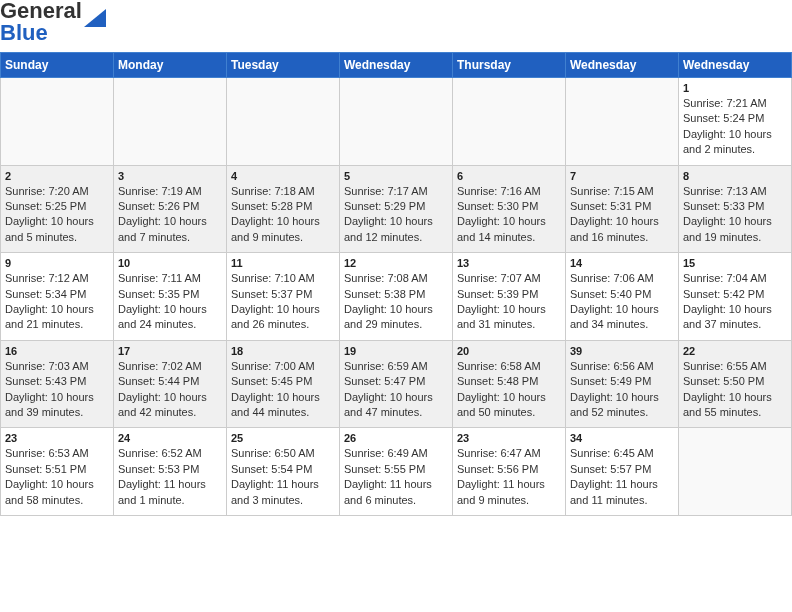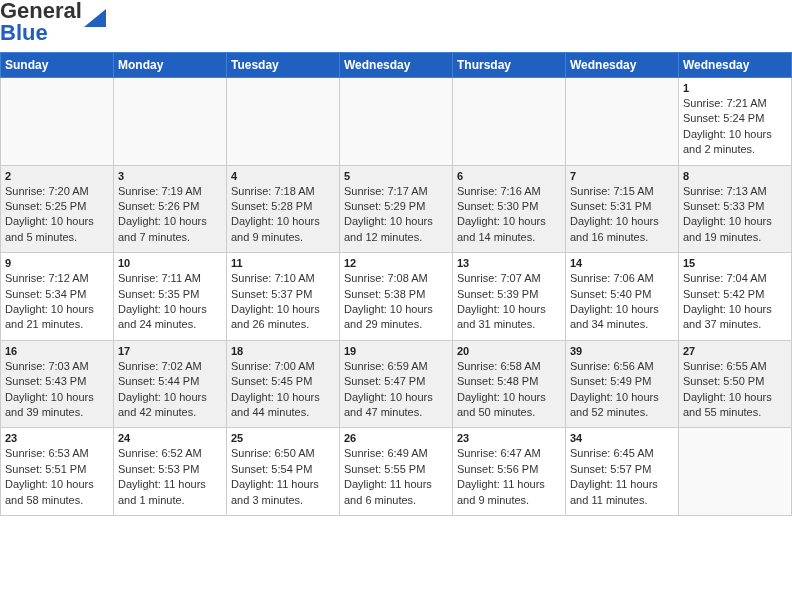--- a/index.html
+++ b/index.html
@@ -223,21 +223,21 @@
           </td>
           <td>
             <div class="day-number">20</div>
             <div class="day-info">Sunrise: 6:58 AM<br>Sunset: 5:48 PM<br>Daylight: 10 hours<br>and 50 minutes.</div>
           </td>
           <td>
             <div class="day-number">39</div>
             <div class="day-info">Sunrise: 6:56 AM<br>Sunset: 5:49 PM<br>Daylight: 10 hours<br>and 52 minutes.</div>
           </td>
           <td>
-            <div class="day-number">27</div>
+            <div class="day-number">22</div>
             <div class="day-info">Sunrise: 6:55 AM<br>Sunset: 5:50 PM<br>Daylight: 10 hours<br>and 55 minutes.</div>
           </td>
         </tr>
         <tr class="row-white">
           <td>
             <div class="day-number">23</div>
             <div class="day-info">Sunrise: 6:53 AM<br>Sunset: 5:51 PM<br>Daylight: 10 hours<br>and 58 minutes.</div>
           </td>
           <td>
             <div class="day-number">24</div>

